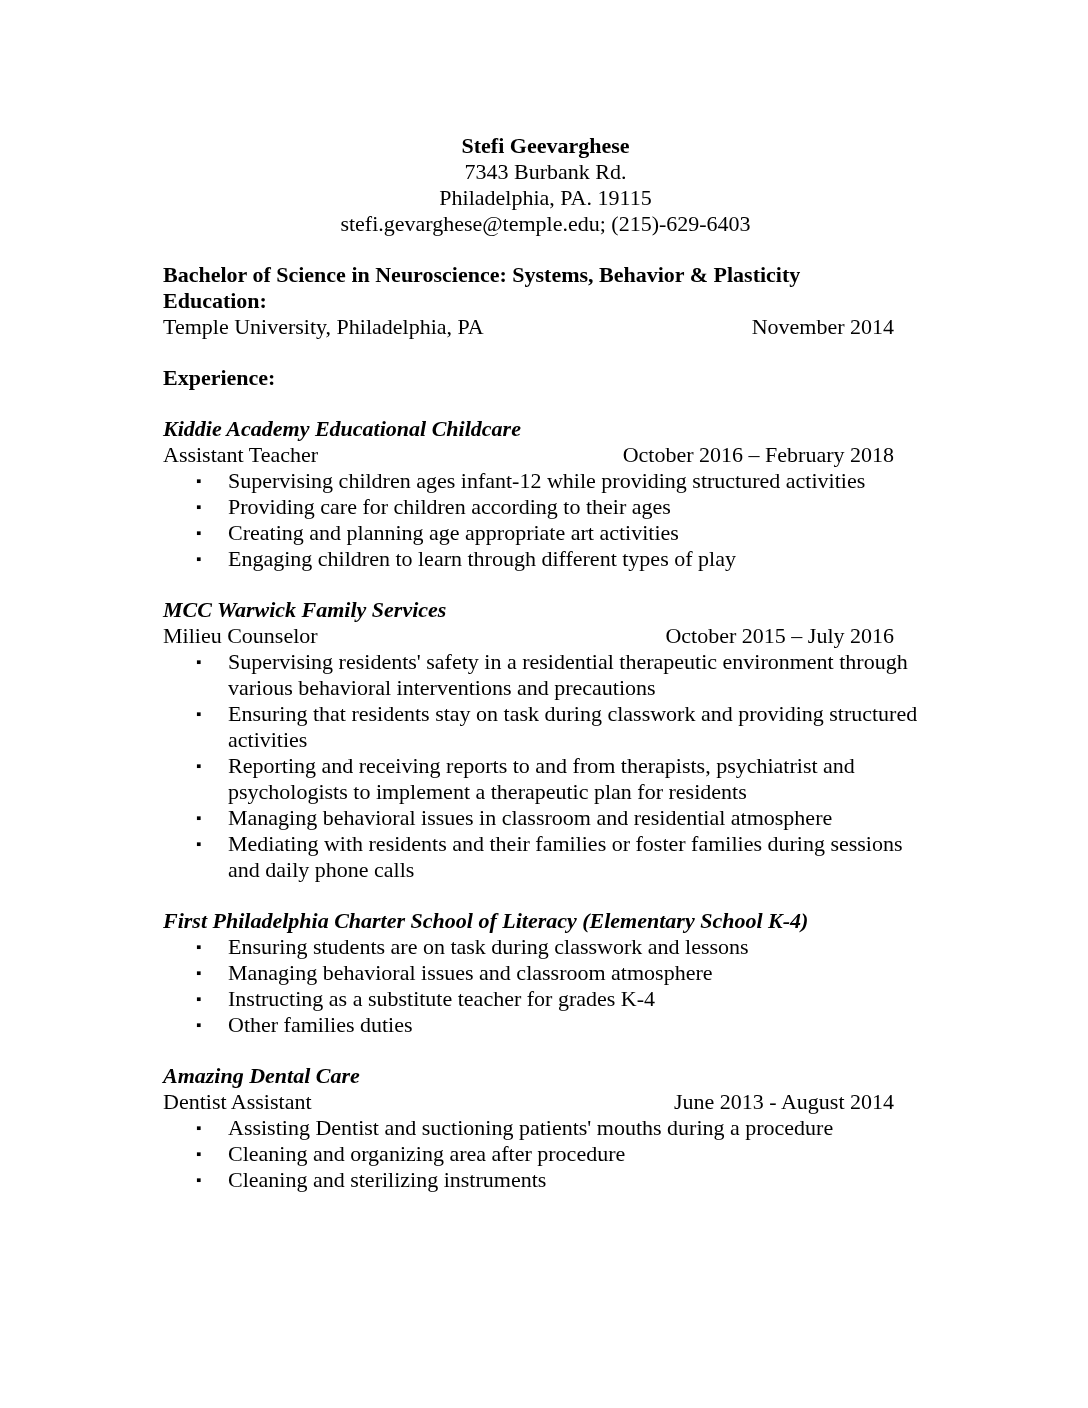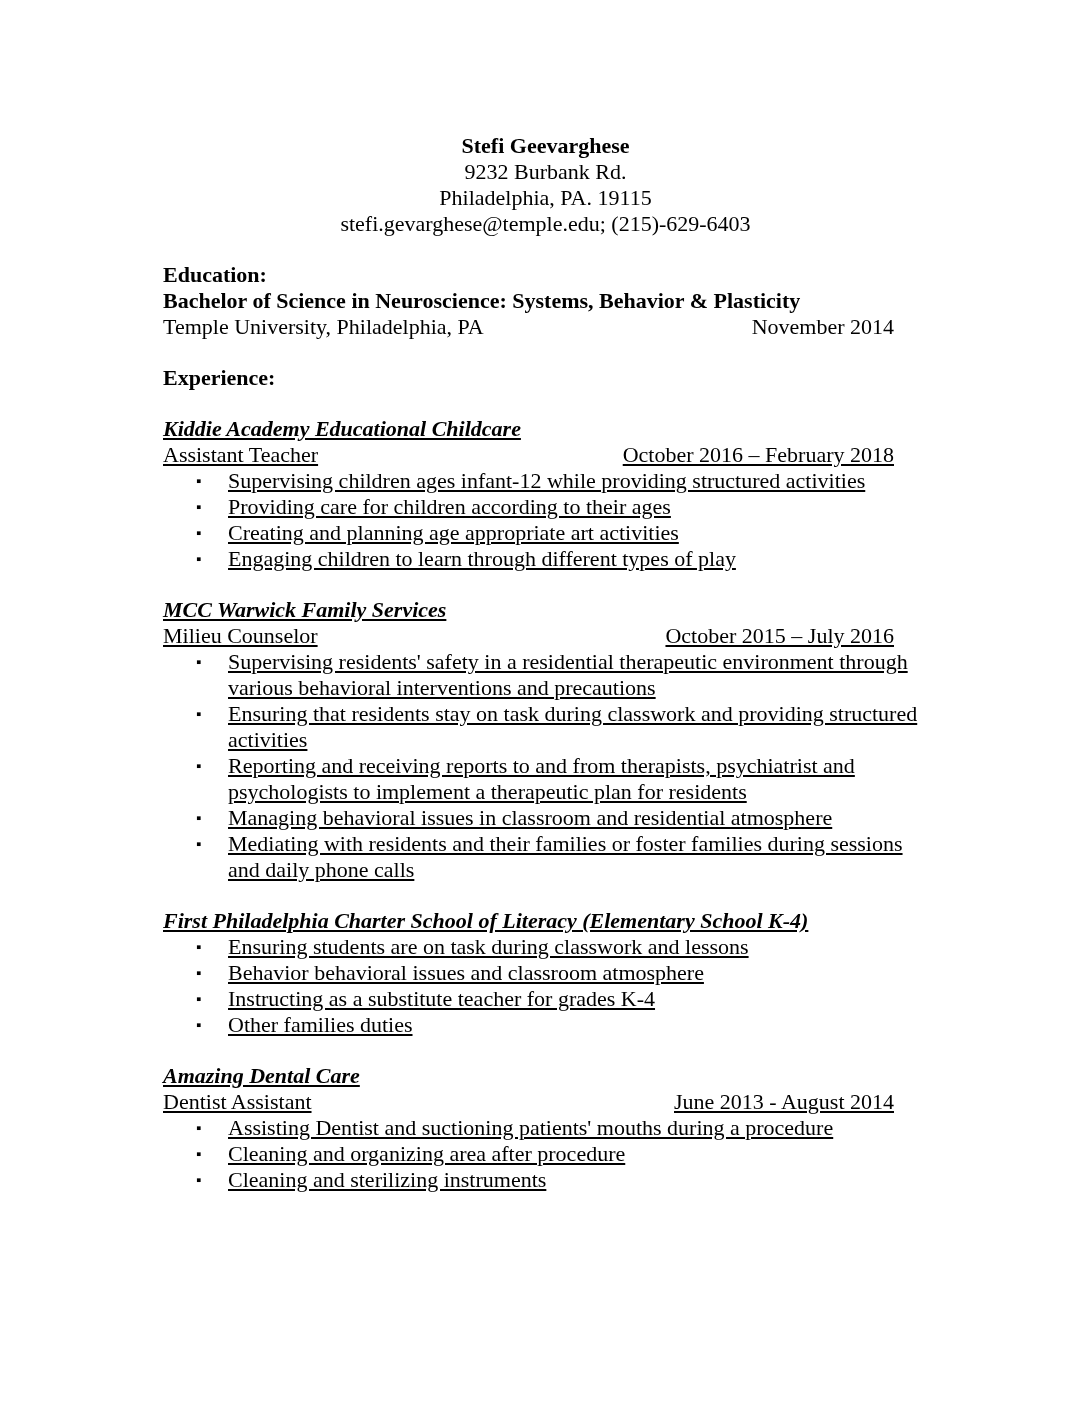--- a/index.html
+++ b/index.html
@@ -27,21 +27,21 @@
   .row {
     display: flex;
     justify-content: space-between;
     align-items: flex-end;
   }
   .date {
     margin-right: 34px;
     white-space: nowrap;
   }
   .section { margin-top: 25px; }
-  .job { margin-top: 25px; text-decoration: underline; }
+  .job { margin-top: 25px; }
   ul.bullets {
     margin: 0;
     padding: 0;
     list-style: none;
   }
   ul.bullets li {
     position: relative;
     padding-left: 65px;
   }
   ul.bullets li::before {
@@ -58,28 +58,28 @@
     vertical-align: super;
   }
 </style>
 </head>
 <body>
 
 <div class="page">
 
   <header>
     <div class="center bold">Stefi Geevarghese</div>
-    <div class="center">9232 Burbank Rd.</div>
+    <div class="center">7343 Burbank Rd.</div>
     <div class="center">Philadelphia, PA. 19115</div>
     <div class="center">stefi.gevarghese@temple.edu; (215)-629-6403</div>
   </header>
 
   <section class="section">
+    <div class="bold">Bachelor of Science in Neuroscience: Systems, Behavior &amp; Plasticity</div>
     <div class="bold">Education:</div>
-    <div class="bold">Bachelor of Science in Neuroscience: Systems, Behavior &amp; Plasticity</div>
     <div class="row">
       <span>Temple University, Philadelphia, PA</span>
       <span class="date">November 2014</span>
     </div>
   </section>
 
   <section class="section">
     <div class="bold">Experience:</div>
     <div id="jobs">
   <div class="job">
@@ -108,21 +108,21 @@
             <li>Reporting and receiving reports to and from therapists, psychiatrist and psychologists to implement a therapeutic plan for residents</li>
             <li>Managing behavioral issues in classroom and residential atmosphere</li>
             <li>Mediating with residents and their families or foster families during sessions and daily phone calls</li>
           </ul>
   </div>
 
   <div class="job">
     <div class="bolditalic">First Philadelphia Charter School of Literacy (Elementary School K-4)</div>
     <ul class="bullets">
             <li>Ensuring students are on task during classwork and lessons</li>
-            <li>Behavior behavioral issues and classroom atmosphere</li>
+            <li>Managing behavioral issues and classroom atmosphere</li>
             <li>Instructing as a substitute teacher for grades K-4</li>
             <li>Other families duties</li>
           </ul>
   </div>
 
   <div class="job">
     <div class="bolditalic">Amazing Dental Care</div>
     <div class="row">
       <span>Dentist Assistant</span>
       <span class="date">June 2013 - August 2014</span>

